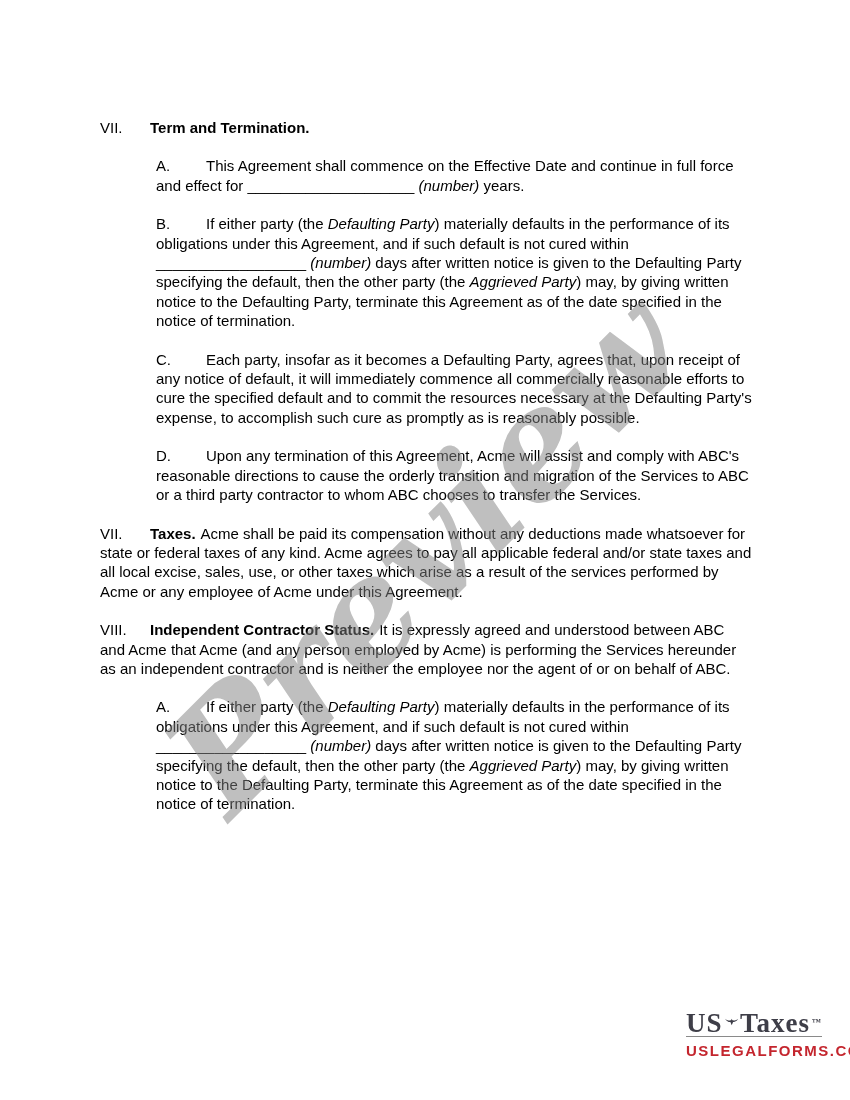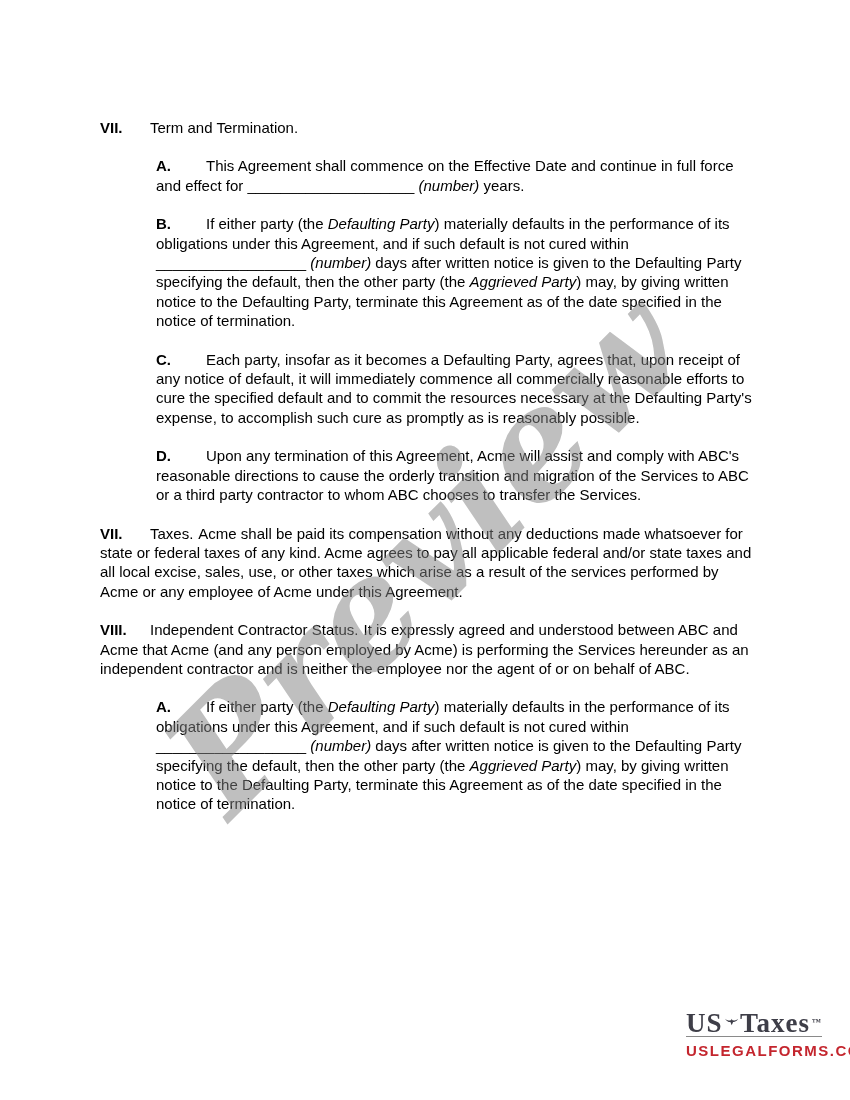--- a/index.html
+++ b/index.html
@@ -5,22 +5,22 @@
   * { margin:0; padding:0; box-sizing:border-box; }
   html,body { background:#ffffff; }
   .page {
     position:relative; width:850px; height:1100px; background:#ffffff;
     overflow:hidden; font-family:"Liberation Sans", sans-serif;
     font-size:15px; line-height:19.4px; color:#000000;
   }
   .content { position:absolute; left:100px; top:118px; width:652px; }
   .para { margin-bottom:19px; }
   .sub { margin-left:56px; }
-  .plabel { display:inline-block; width:50px; font-weight:bold; }
-  .stitle { font-weight:normal; margin-right:5px; }
+  .plabel { display:inline-block; width:50px; font-weight:normal; }
+  .stitle { font-weight:bold; margin-right:5px; }
   .it { font-style:italic; }
   .watermark {
     position:absolute; left:50%; top:553px;
     transform:translate(-50%,-50%) rotate(-45deg);
     font-family:"DejaVu Serif", serif; font-style:italic; font-weight:bold;
     font-size:150px; color:#808080; opacity:0.5; white-space:nowrap;
     pointer-events:none; z-index:5;
   }
   .logo {
     position:absolute; right:28px; top:1014px; width:136px;

